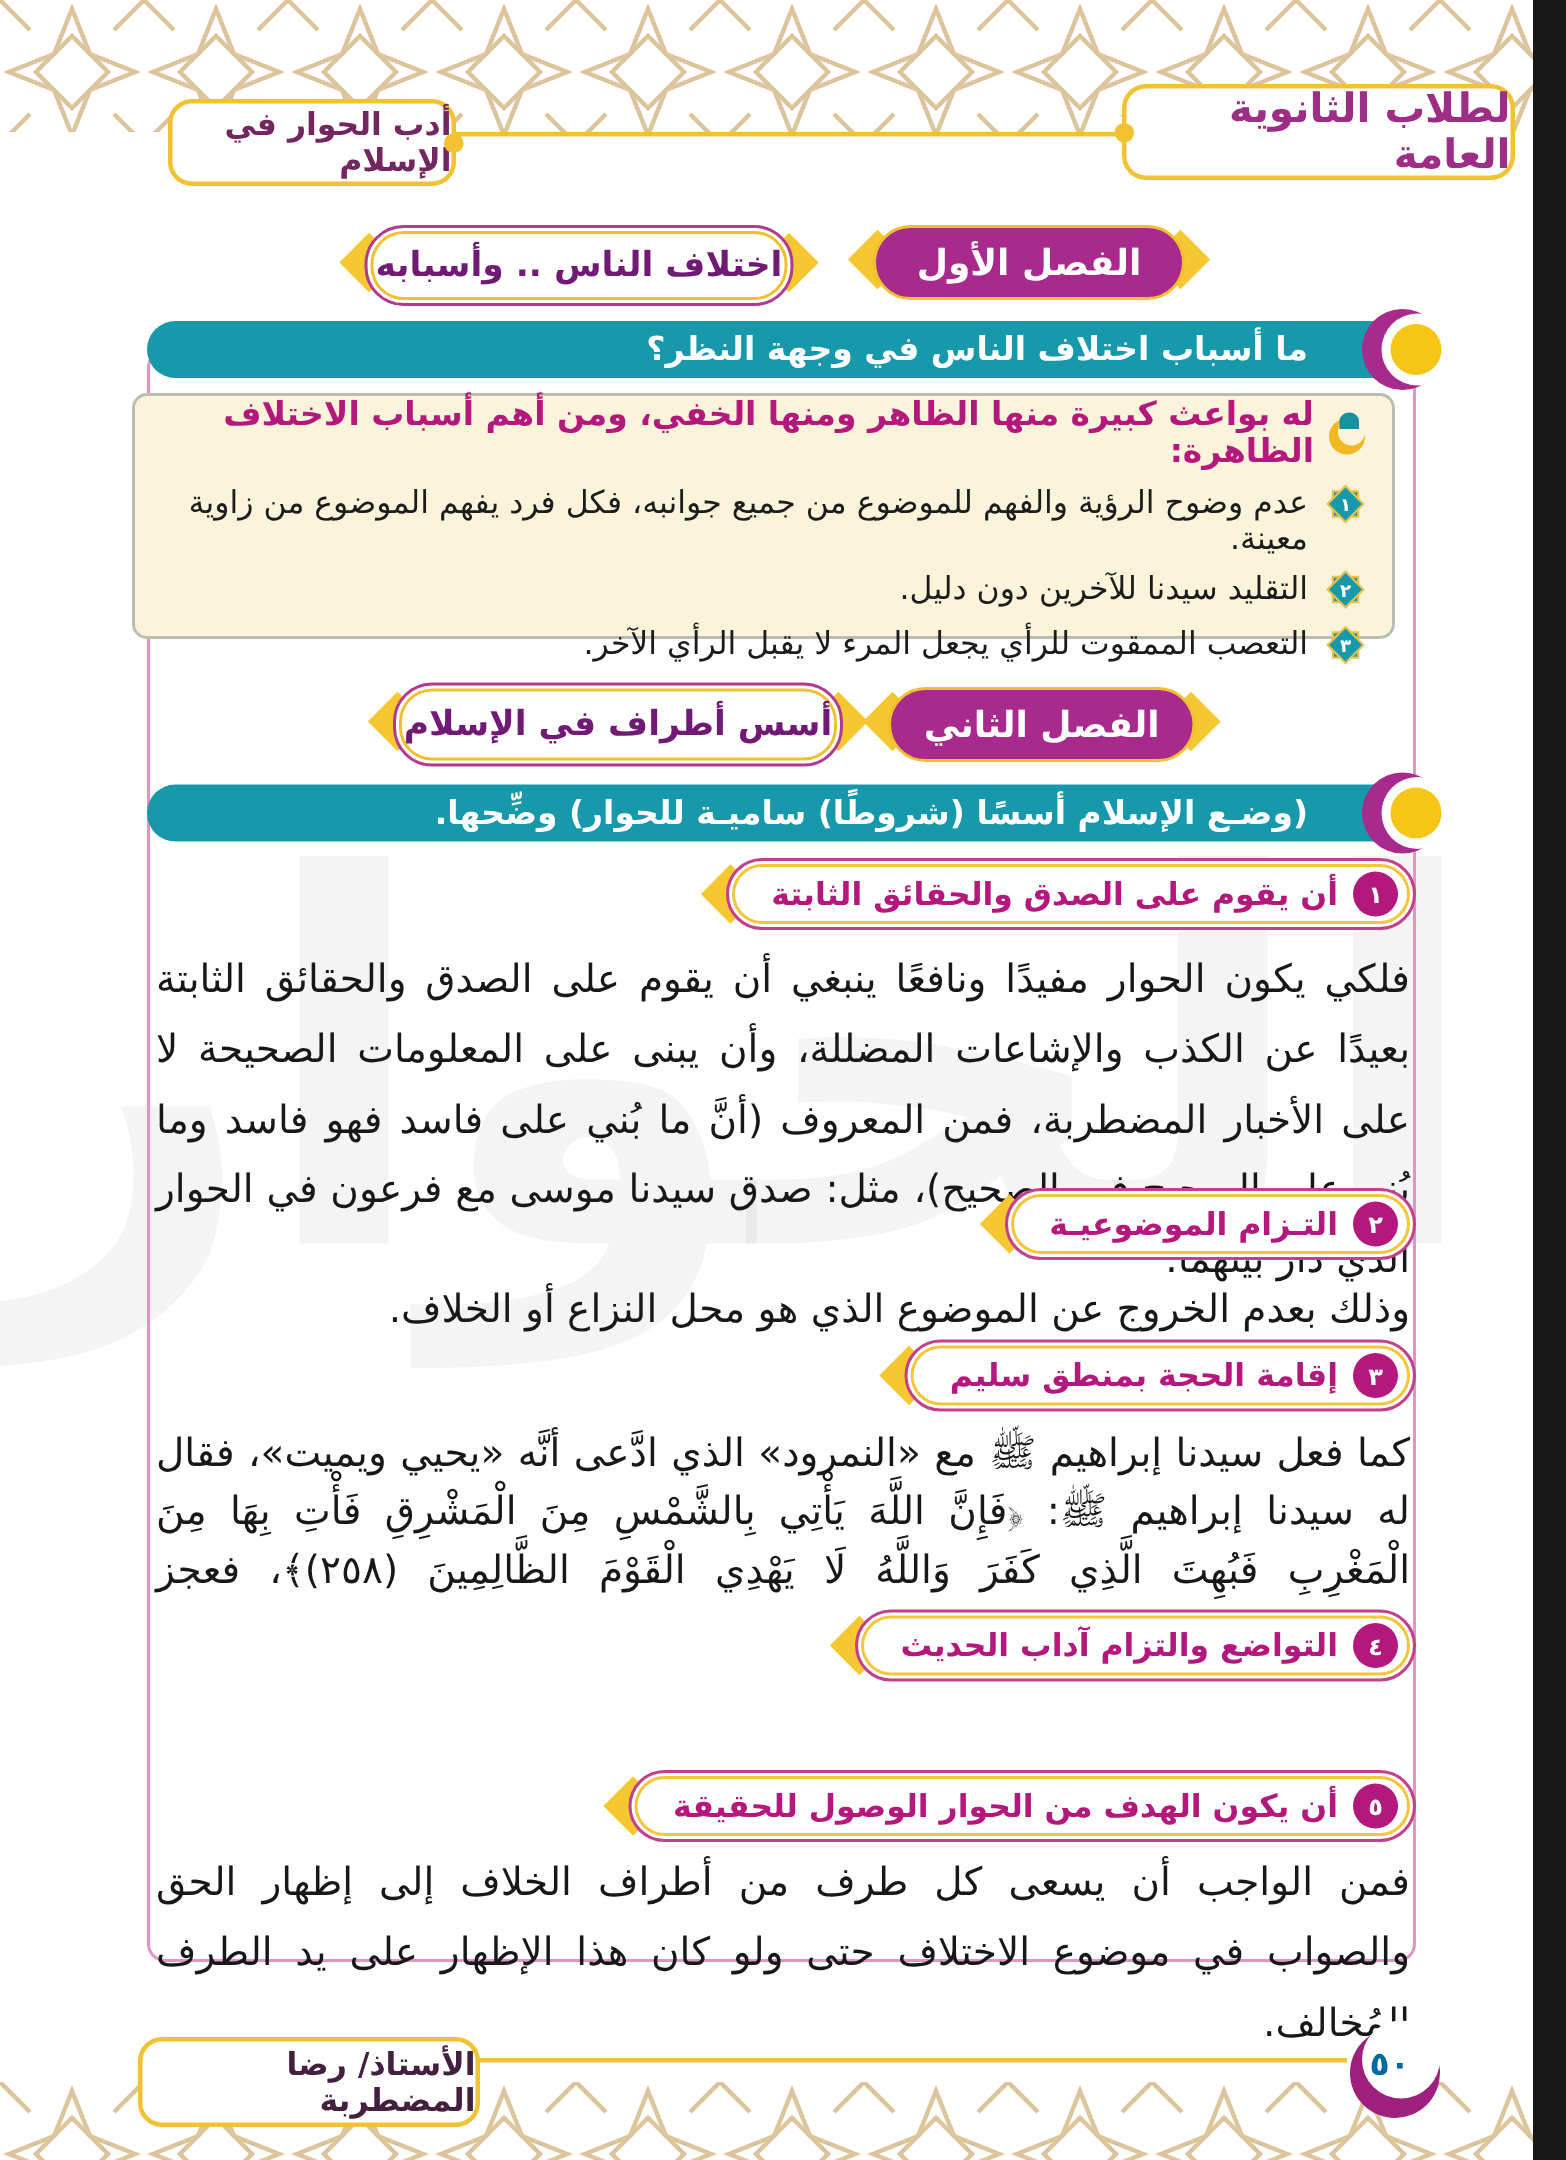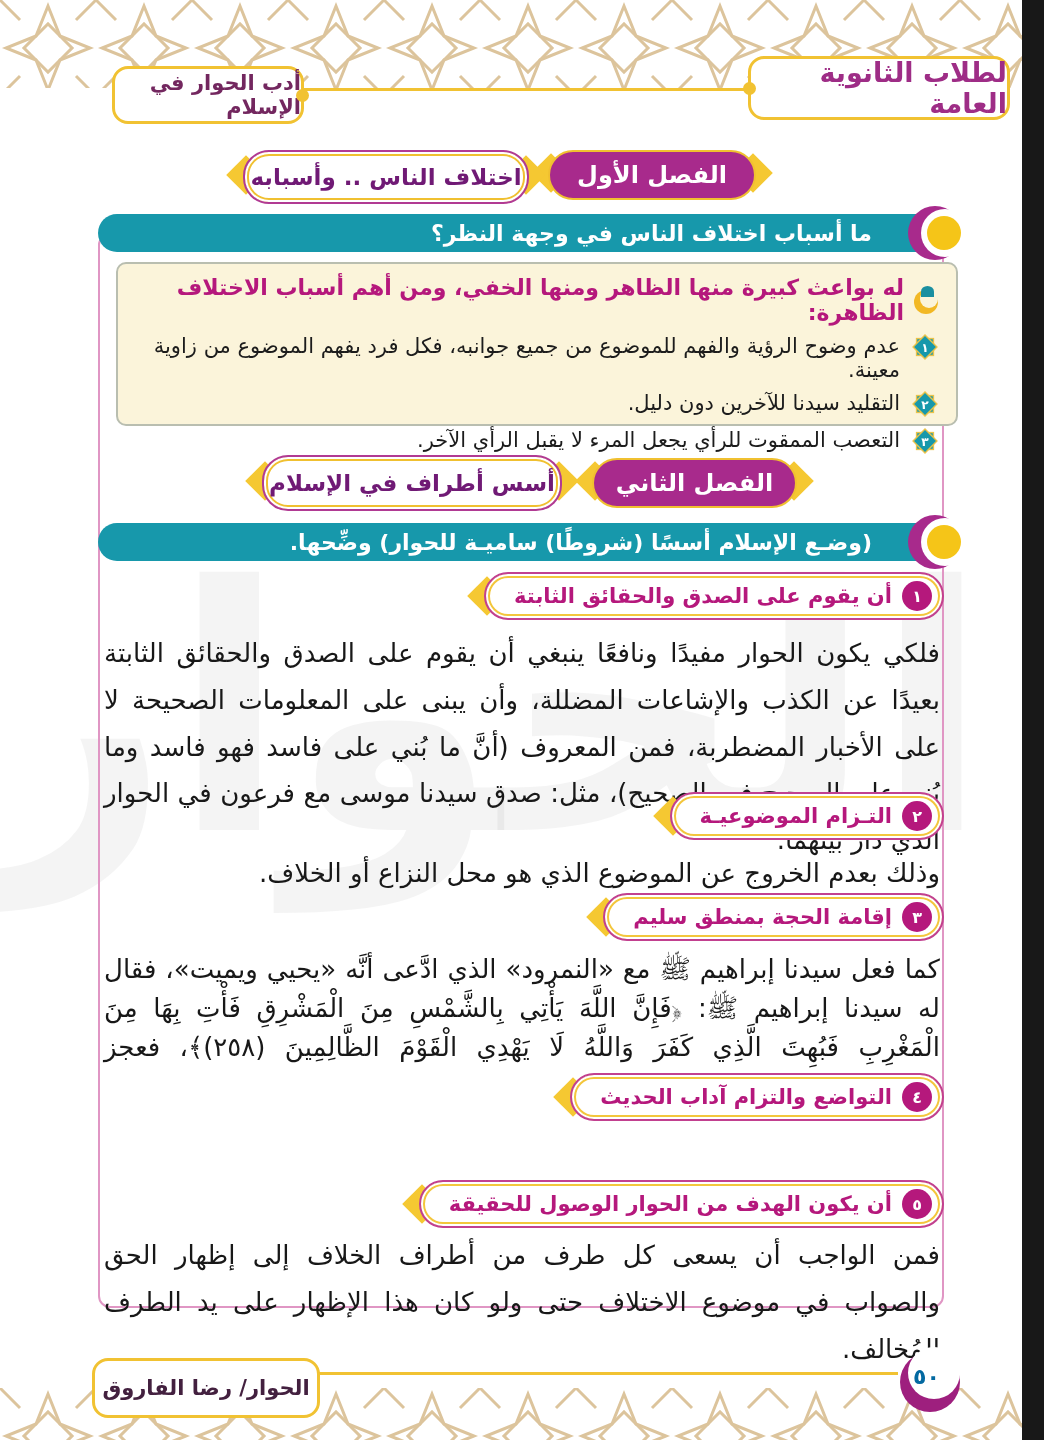--- a/index.html
+++ b/index.html
@@ -34,22 +34,22 @@
         color:#fff;font-weight:bold;font-size:22px;display:flex;align-items:center;
         padding:0 72px 0 20px;box-sizing:border-box;z-index:2;}
   .cres{position:absolute;width:72px;height:56px;z-index:3;}
   .cres .c1{position:absolute;left:0;top:0;width:54px;height:54px;border-radius:50%;background:#a82a8c;}
   .cres .c2{position:absolute;left:13px;top:3px;width:48px;height:48px;border-radius:50%;background:#fff;}
   .cres .c3{position:absolute;left:19px;top:10px;width:34px;height:34px;border-radius:50%;background:#f5c518;}
   
   .frame{position:absolute;left:98px;top:233px;width:846px;height:1075px;border:2px solid #e096c4;
          border-radius:12px;z-index:1;box-sizing:border-box;}
   
-  .ansbox{position:absolute;left:116px;top:262px;width:842px;height:164px;background:#fbf4da;
-          border:2px solid #b9beb0;border-radius:10px;z-index:2;box-sizing:border-box;padding:11px 16px 0 16px;}
+  .ansbox{position:absolute;left:88px;top:262px;width:842px;height:164px;background:#fbf4da;
+          border:2px solid #b9beb0;border-radius:10px;z-index:2;box-sizing:border-box;padding:0 16px 0 16px;}
   .ans-intro{display:flex;align-items:center;gap:10px;color:#b5187c;font-weight:bold;font-size:22px;}
   .mosque{position:relative;width:26px;height:28px;flex:0 0 auto;}
   .mosque .m1{position:absolute;bottom:0;left:0;width:24px;height:24px;border-radius:50%;background:#f2b824;}
   .mosque .m2{position:absolute;bottom:6px;left:6px;width:18px;height:18px;border-radius:50%;background:#fbf4da;}
   .mosque .m3{position:absolute;top:0;left:7px;width:13px;height:11px;border-radius:50% 50% 0 0;background:#1a8fa0;}
   .reason{display:flex;align-items:flex-start;gap:10px;margin-top:9px;font-size:21px;color:#1c1c1c;}
   .reason svg{flex:0 0 auto;margin-top:-2px;}
   
   .secwrap{position:absolute;right:100px;z-index:2;height:48px;}
   .secb{position:relative;z-index:1;display:inline-flex;align-items:center;gap:10px;height:48px;
@@ -114,21 +114,21 @@
   <div class="hdr-line"></div>
   <div class="hdr-badge rightb">
     <span class="hdr-dot" style="left:-8px;"></span>
     <span>لطلاب الثانوية العامة</span>
   </div>
   <div class="hdr-badge leftb">
     <span class="hdr-dot" style="right:-8px;"></span>
     <span>أدب الحوار في الإسلام</span>
   </div>
 
-  <div class="pillwrap" style="left:548px;top:150px;width:208px;height:46px;">
+  <div class="pillwrap" style="left:582px;top:150px;width:208px;height:46px;">
     <span class="chev l"></span>
     <span class="chev r"></span>
     <div class="pill magenta">
         <span>الفصل الأول</span>
       </div>
   </div>
   <div class="pillwrap" style="left:243px;top:150px;width:286px;height:50px;">
     <span class="chev l"></span>
     <span class="chev r"></span>
     <div class="pill white">
@@ -245,21 +245,21 @@
     <span class="chev" style="left:-11px;"></span>
     <div class="secb">
       <span class="secnum">٥</span>
       <span>أن يكون الهدف من الحوار الوصول للحقيقة</span>
     </div>
   </div>
   <div class="para" style="top:1232px;">فمن الواجب أن يسعى كل طرف من أطراف الخلاف إلى إظهار الحق والصواب في موضوع الاختلاف حتى ولو كان هذا الإظهار على يد الطرف المُخالف.</div>
 
   <div class="footer-line"></div>
   <div class="teacher">
-    <span>الحوار/ رضا الفاروق</span>
+    <span>الأستاذ/ رضا المضطربة</span>
   </div>
   <div class="pagenum">
     <div class="pn1"></div>
     <div class="pn2"></div>
     <div class="pn-num">٥٠</div>
   </div>
 
 </div>
 
 </body></html>

